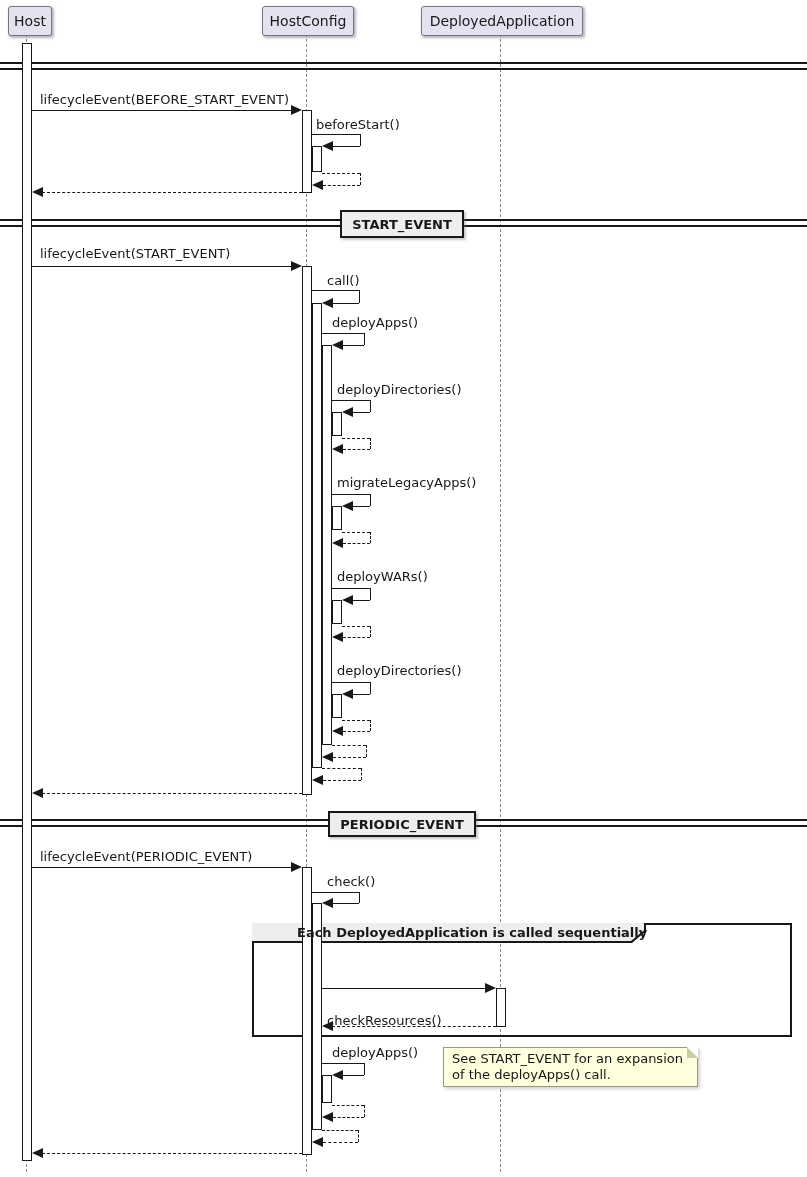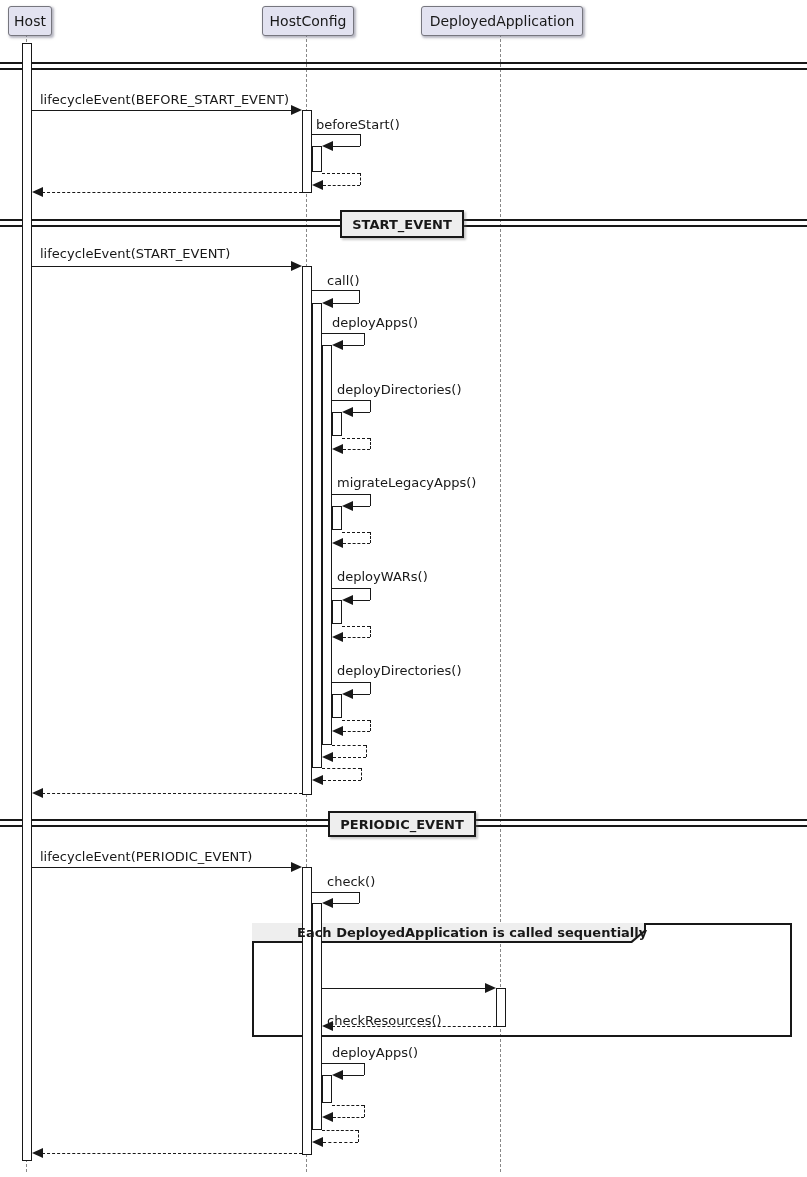--- a/index.html
+++ b/index.html
@@ -47,20 +47,22 @@
 
   <div class="divbox" style="left:340px;top:210px;width:120px;height:24px;">START_EVENT</div>
   <div class="divbox" style="left:328px;top:811px;width:144px;height:22px;">PERIODIC_EVENT</div>
 
   <div class="frame" style="left:252px;top:923px;width:540px;height:114px;"></div>
   <div class="frame-tab-outer" style="left:252px;top:923px;width:394px;height:20px;">
     <div class="frame-tab-inner"></div>
   </div>
   <div class="frame-title" style="left:262px;top:925px;margin-left:35px;">Each DeployedApplication is called sequentially</div>
 
+  <div class="note" style="left:443px;top:1047px;width:255px;height:40px;">See START_EVENT for an expansion
+of the deployApps() call.</div>
 
 <div class="lifeline" style="left: 26px; top: 34px; height: 1138px;"></div>
     <div class="lifeline" style="left: 306px; top: 34px; height: 1138px;"></div>
     <div class="lifeline" style="left: 500px; top: 34px; height: 1138px;"></div>
     <div class="divline" style="top: 62px;"></div>
     <div class="divline" style="top: 68px;"></div>
     <div class="divline" style="top: 219px;"></div>
     <div class="divline" style="top: 225px;"></div>
     <div class="divline" style="top: 819px;"></div>
     <div class="divline" style="top: 825px;"></div>

